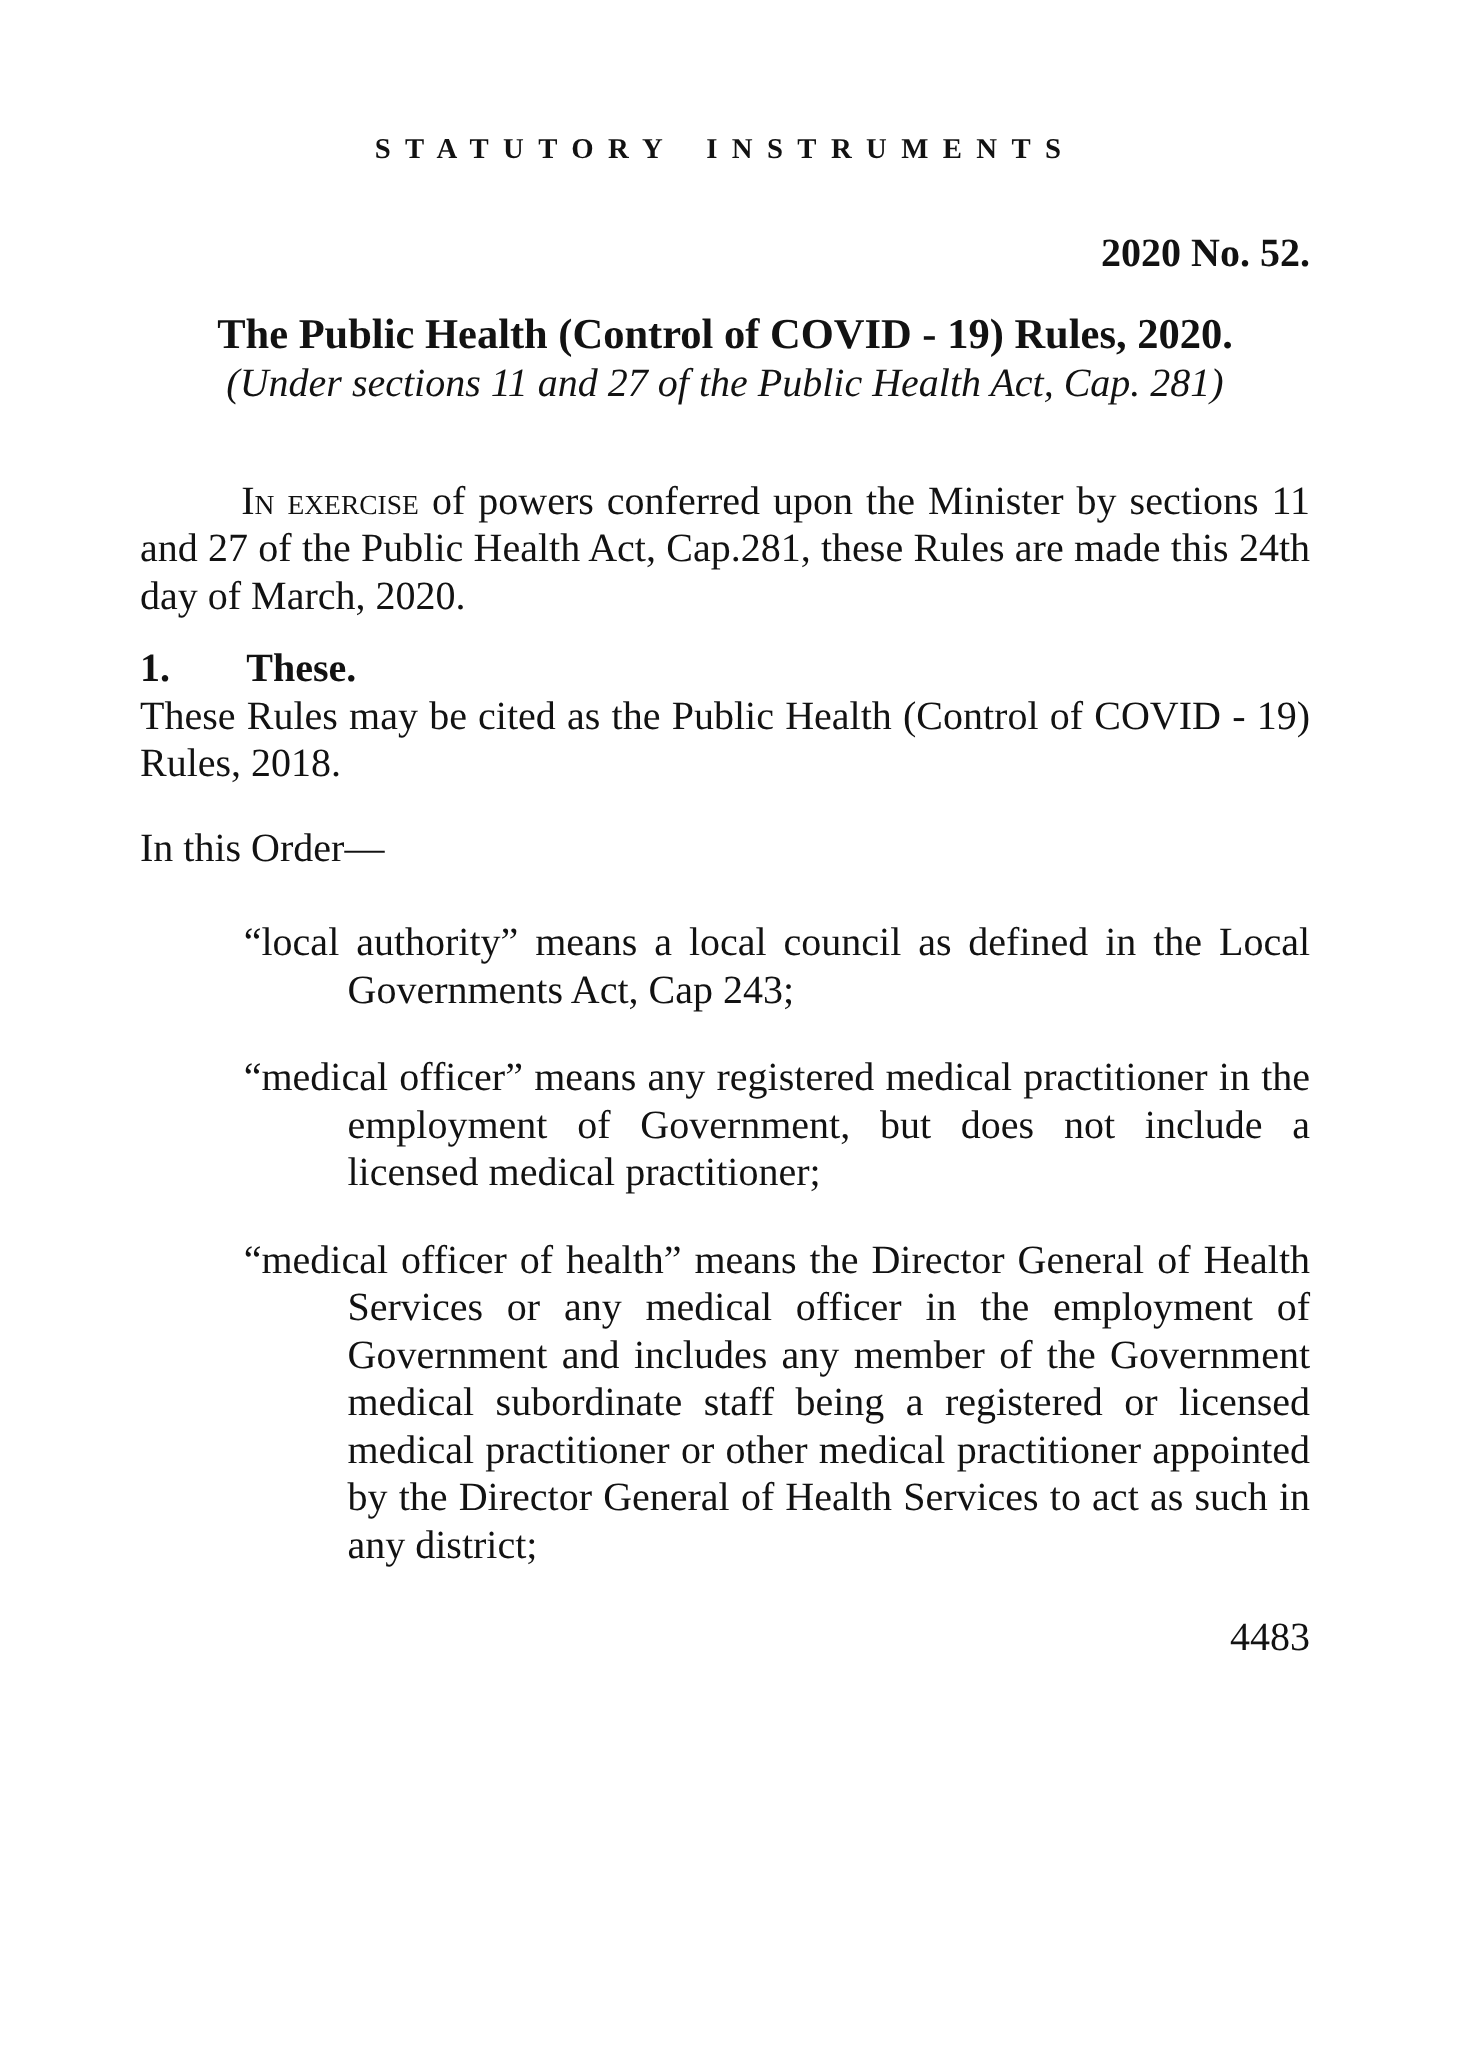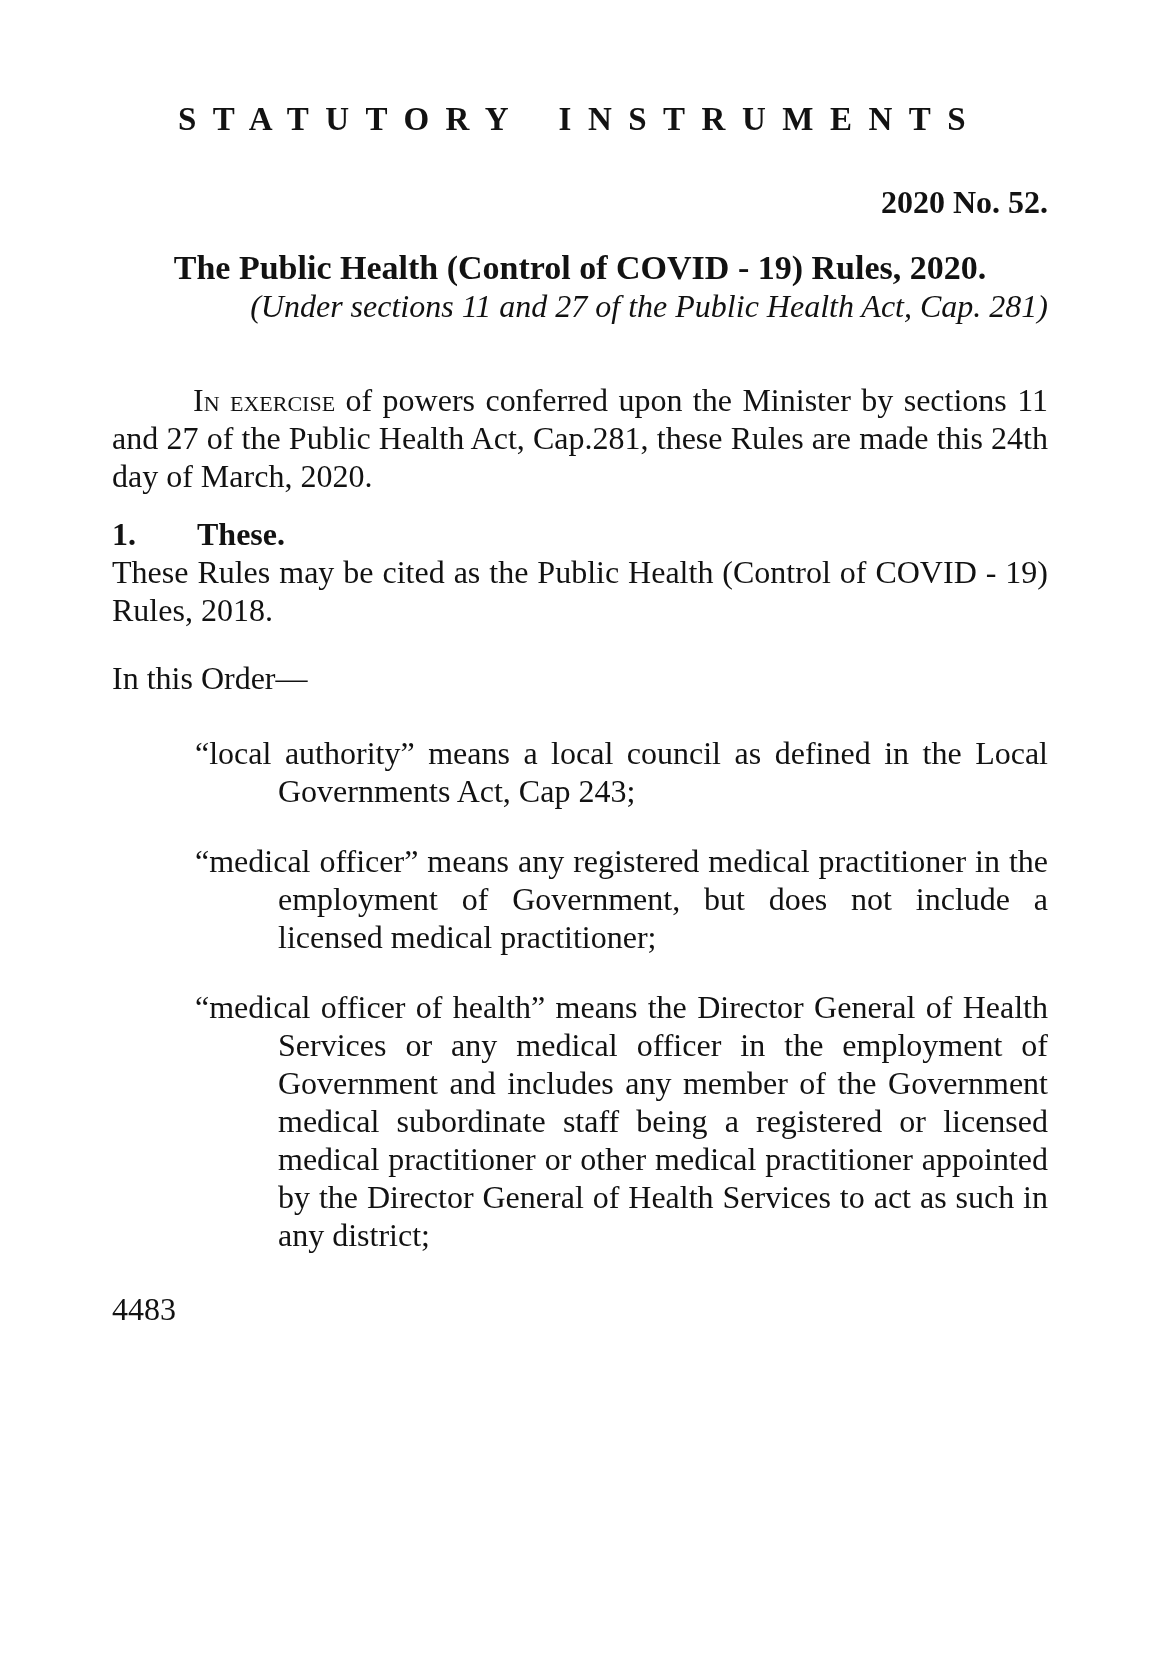--- a/index.html
+++ b/index.html
@@ -16,39 +16,39 @@
     color: #121212;
     font-family: "Liberation Serif", serif;
     font-size: 32px;
     line-height: 38px;
     padding: 100px 118px 0 112px;
     overflow: hidden;
   }
   .si-header {
     text-align: center;
     font-weight: bold;
-    font-size: 33px;
+    font-size: 23px;
     letter-spacing: 0.50em;
     word-spacing: 0.30em;
     white-space: nowrap;
     margin-bottom: 45px;
   }
   .si-number {
     text-align: right;
     font-weight: bold;
     font-size: 32px;
     margin-bottom: 28px;
   }
   .si-title {
     text-align: center;
     font-weight: bold;
     font-size: 34px;
   }
   .si-subtitle {
-    text-align: right;
+    text-align: center;
     font-style: italic;
     font-size: 32px;
     margin-bottom: 56px;
   }
   .preamble {
     margin: 0 0 20px 0;
     text-align: justify;
     text-indent: 81px;
   }
   .smallcaps {
@@ -70,21 +70,21 @@
   }
   .order-lead {
     margin: 0 0 37px 0;
   }
   .definition {
     margin: 0 0 32px 166px;
     text-indent: -83px;
     text-align: justify;
   }
   .page-number {
-    text-align: left;
+    text-align: right;
     margin-top: 36px;
   }
 </style>
 </head>
 <body>
 
 <div class="page">
 
   <div class="si-header">STATUTORY INSTRUMENTS</div>
 

